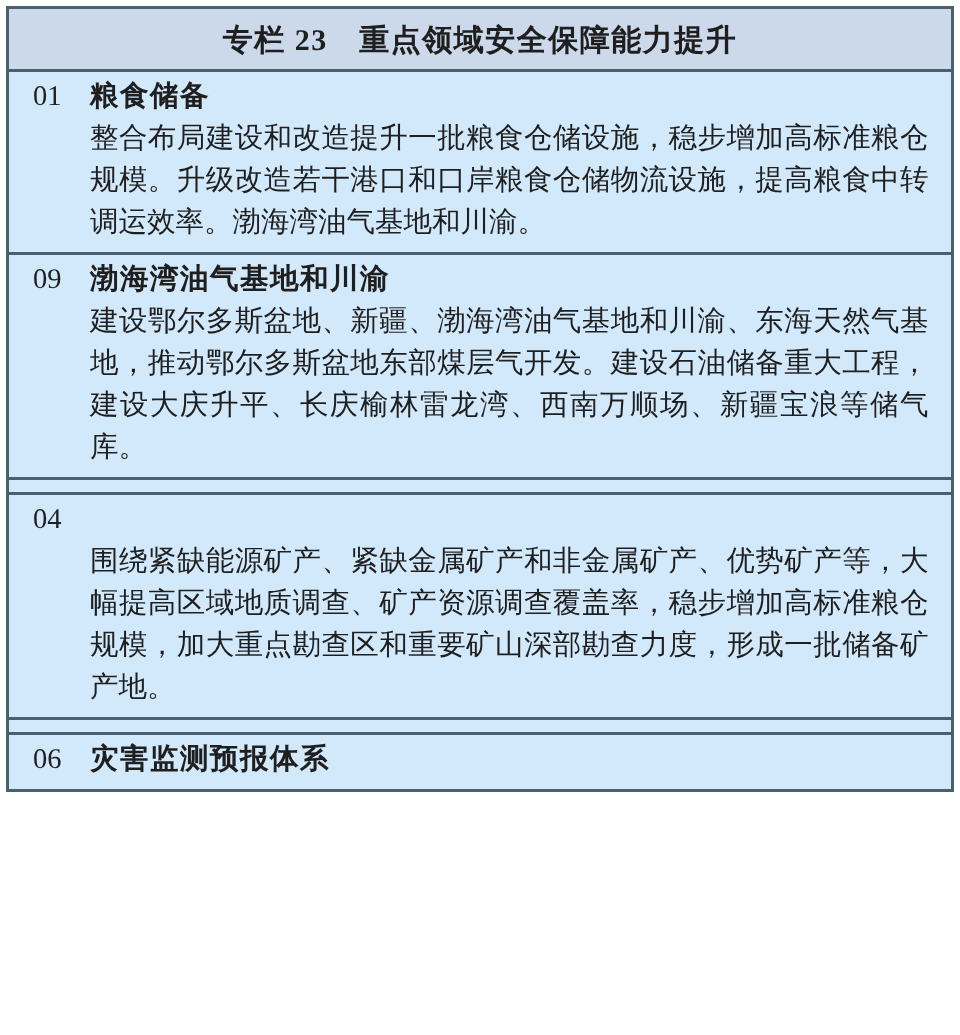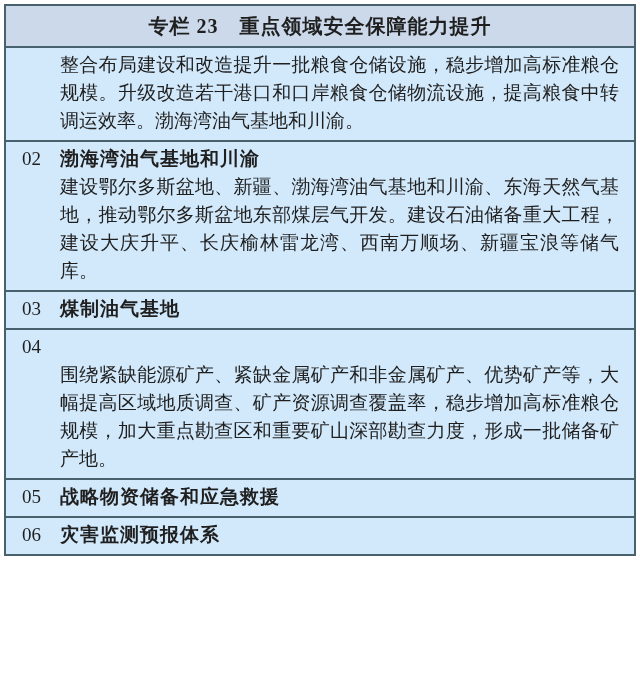--- a/index.html
+++ b/index.html
@@ -65,50 +65,46 @@
 </style>
 </head>
 <body>
 
 <div class="page">
   <div class="box">
 
     <div class="title-bar">专栏 23　重点领域安全保障能力提升</div>
 
     <div class="section">
+      <div class="heading">
+        <span class="num">01</span>
+        <span class="stitle">粮食储备</span>
+      </div>
       <p class="body-text">整合布局建设和改造提升一批粮食仓储设施，稳步增加高标准粮仓规模。升级改造若干港口和口岸粮食仓储物流设施，提高粮食中转调运效率。渤海湾油气基地和川渝。</p>
     </div>
 
     <div class="section">
       <div class="heading">
-        <span class="num">02</span>
+        <span class="num">09</span>
         <span class="stitle">渤海湾油气基地和川渝</span>
       </div>
       <p class="body-text">建设鄂尔多斯盆地、新疆、渤海湾油气基地和川渝、东海天然气基地，推动鄂尔多斯盆地东部煤层气开发。建设石油储备重大工程，建设大庆升平、长庆榆林雷龙湾、西南万顺场、新疆宝浪等储气库。</p>
     </div>
 
     <div class="section">
-      <div class="heading">
-        <span class="num">03</span>
-        <span class="stitle">煤制油气基地</span>
-      </div>
     </div>
 
     <div class="section">
       <div class="heading">
         <span class="num">04</span>
       </div>
       <p class="body-text">围绕紧缺能源矿产、紧缺金属矿产和非金属矿产、优势矿产等，大幅提高区域地质调查、矿产资源调查覆盖率，稳步增加高标准粮仓规模，加大重点勘查区和重要矿山深部勘查力度，形成一批储备矿产地。</p>
     </div>
 
     <div class="section">
-      <div class="heading">
-        <span class="num">05</span>
-        <span class="stitle">战略物资储备和应急救援</span>
-      </div>
     </div>
 
     <div class="section">
       <div class="heading">
         <span class="num">06</span>
         <span class="stitle">灾害监测预报体系</span>
       </div>
 
     </div>
 

